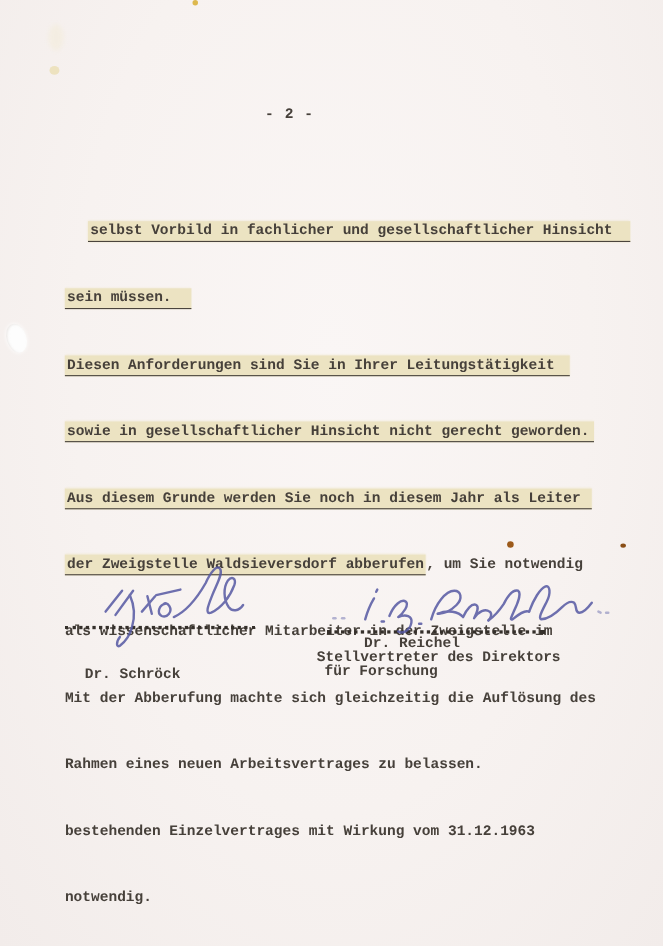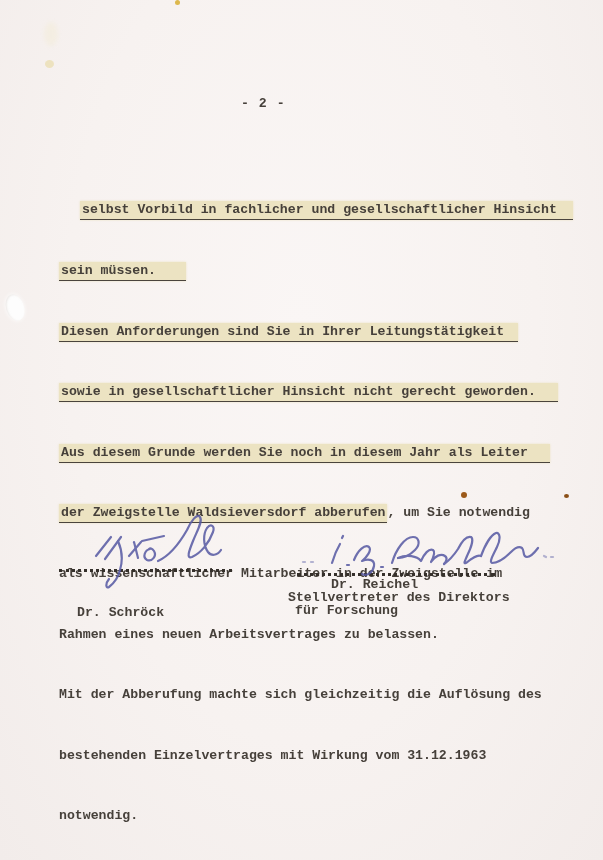--- a/index.html
+++ b/index.html
@@ -27,25 +27,25 @@
     line-height:20.2px;
     white-space:pre;
   }
   .line{height:20.2px;}
   .hl{
     background:var(--highlight,#ece3c2);
     border-bottom:1.8px solid #4a443d;
     padding:1px 2px 2px 2px;
     box-shadow:0 0 2px var(--highlight,#ece3c2);
   }
-  .ext6{padding-right:22px;}
-  .ext10{padding-right:22px;}
+  .ext6{padding-right:4px;}
+  .ext10{padding-right:10px;}
   .ext14{padding-right:14px;}
   .ext16{padding-right:16px;margin-left:21px;}
-  .ext38{padding-right:30px;}
+  .ext38{padding-right:18px;}
   .dotline{
     position:absolute;height:12px;width:173px;
     border-bottom:3.4px dotted #35302b;
   }
   .sig-label{position:absolute;line-height:13.5px;white-space:pre;}
   .sig-svg{position:absolute;left:0;top:0;pointer-events:none;}
   .speck{position:absolute;border-radius:50%;}
   .hole{
     position:absolute;left:6px;top:294px;width:18px;height:27px;
     background:#fdfdfd;border-radius:50%;
@@ -61,22 +61,22 @@
   <div class="page-number typed">- 2 -</div>
 
   <div class="text-block typed">
     <div class="line"><span class="hl ext16">selbst Vorbild in fachlicher und gesellschaftlicher Hinsicht</span></div>
     <div class="line"><span class="hl ext38">sein müssen.</span></div>
     <div class="line"><span class="hl ext14">Diesen Anforderungen sind Sie in Ihrer Leitungstätigkeit</span></div>
     <div class="line"><span class="hl ext6">sowie in gesellschaftlicher Hinsicht nicht gerecht geworden.</span></div>
     <div class="line"><span class="hl ext10">Aus diesem Grunde werden Sie noch in diesem Jahr als Leiter</span></div>
     <div class="line"><span class="hl">der Zweigstelle Waldsieversdorf abberufen</span><span>, um Sie notwendig</span></div>
     <div class="line"><span>als wissenschaftlicher Mitarbeiter in der Zweigstelle im</span></div>
+    <div class="line"><span>Mit der Abberufung machte sich gleichzeitig die Auflösung des</span></div>
     <div class="line"><span>Rahmen eines neuen Arbeitsvertrages zu belassen.</span></div>
-    <div class="line"><span>Mit der Abberufung machte sich gleichzeitig die Auflösung des</span></div>
     <div class="line"><span>bestehenden Einzelvertrages mit Wirkung vom 31.12.1963</span></div>
     <div class="line"><span>notwendig.</span></div>
     
     
     
   </div>
 
   <div class="dotline" style="left:59px;top:557px;width:173px;"></div>
   <div class="sig-label typed" style="left:77px;top:606px;">Dr. Schröck</div>
 

